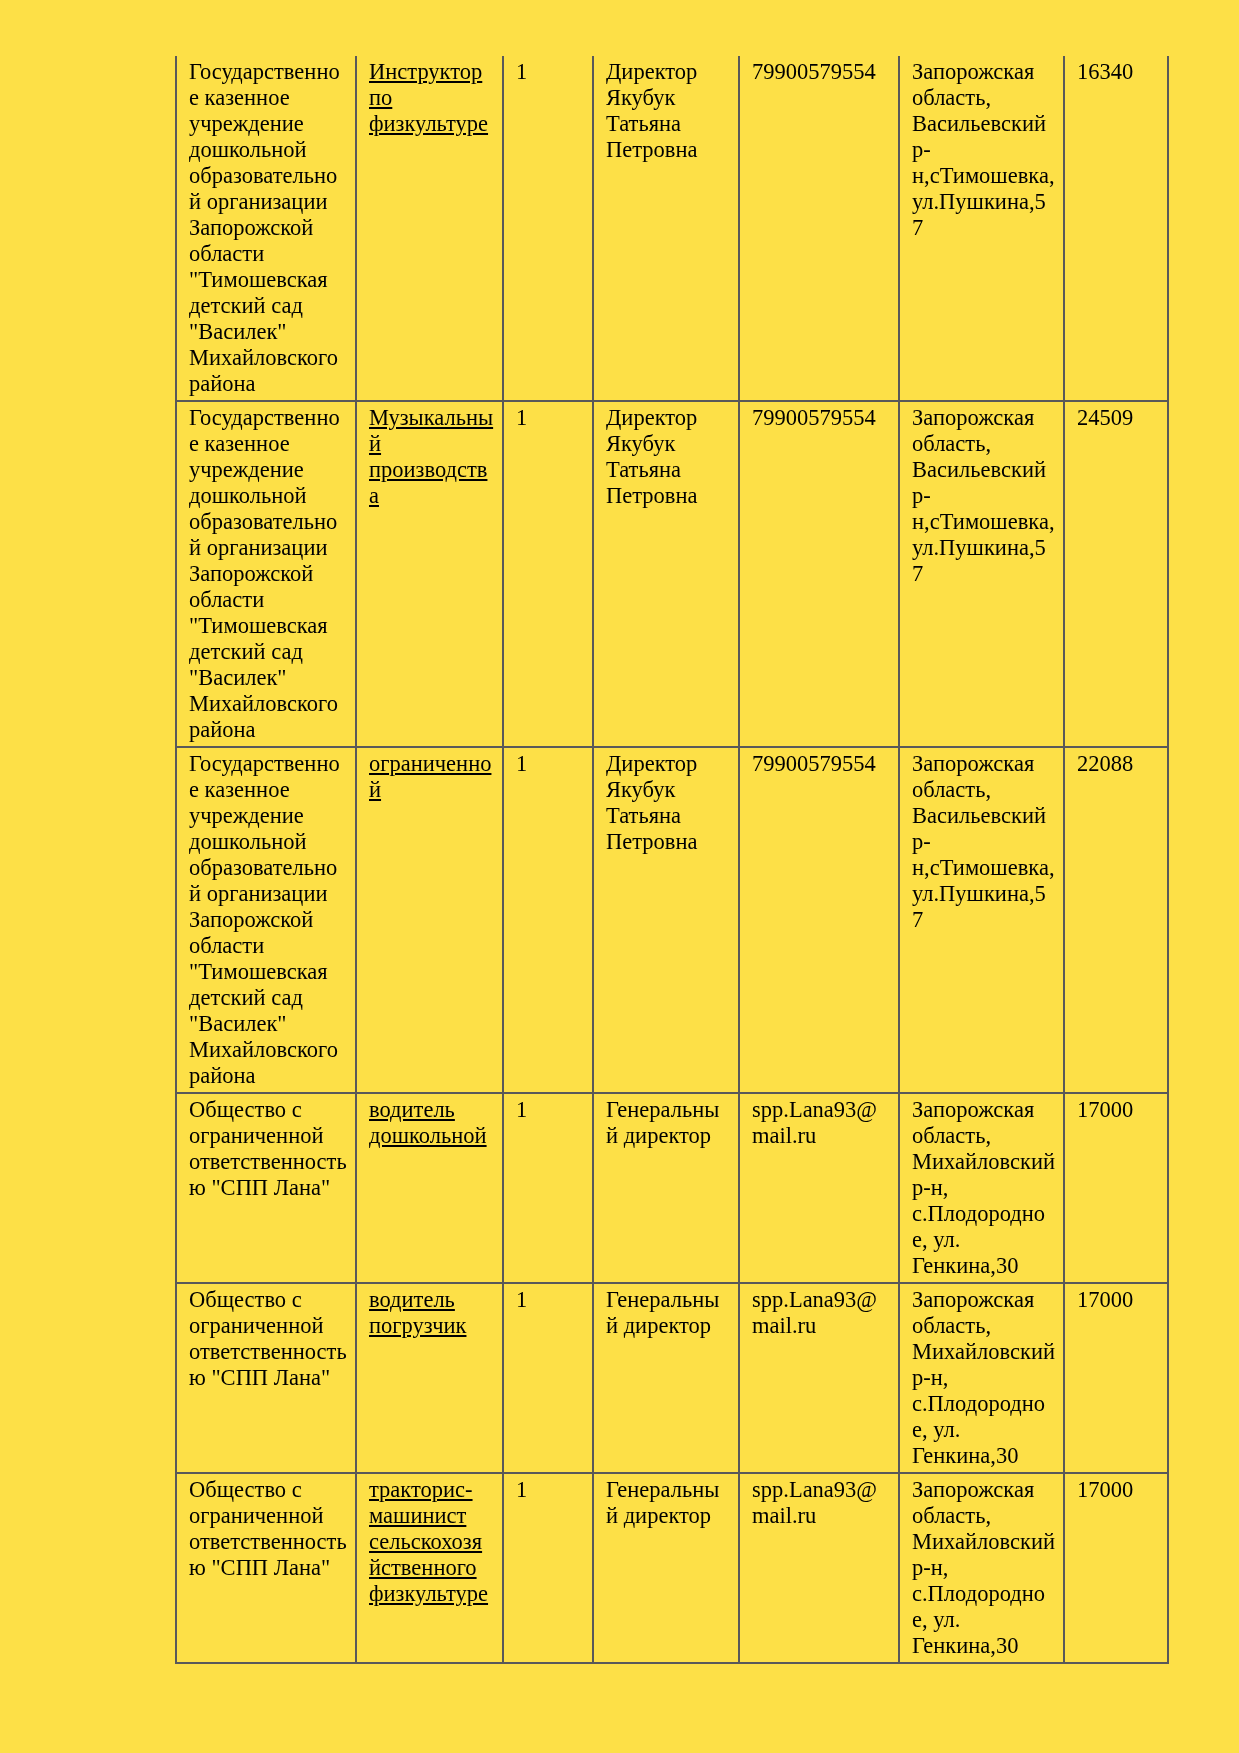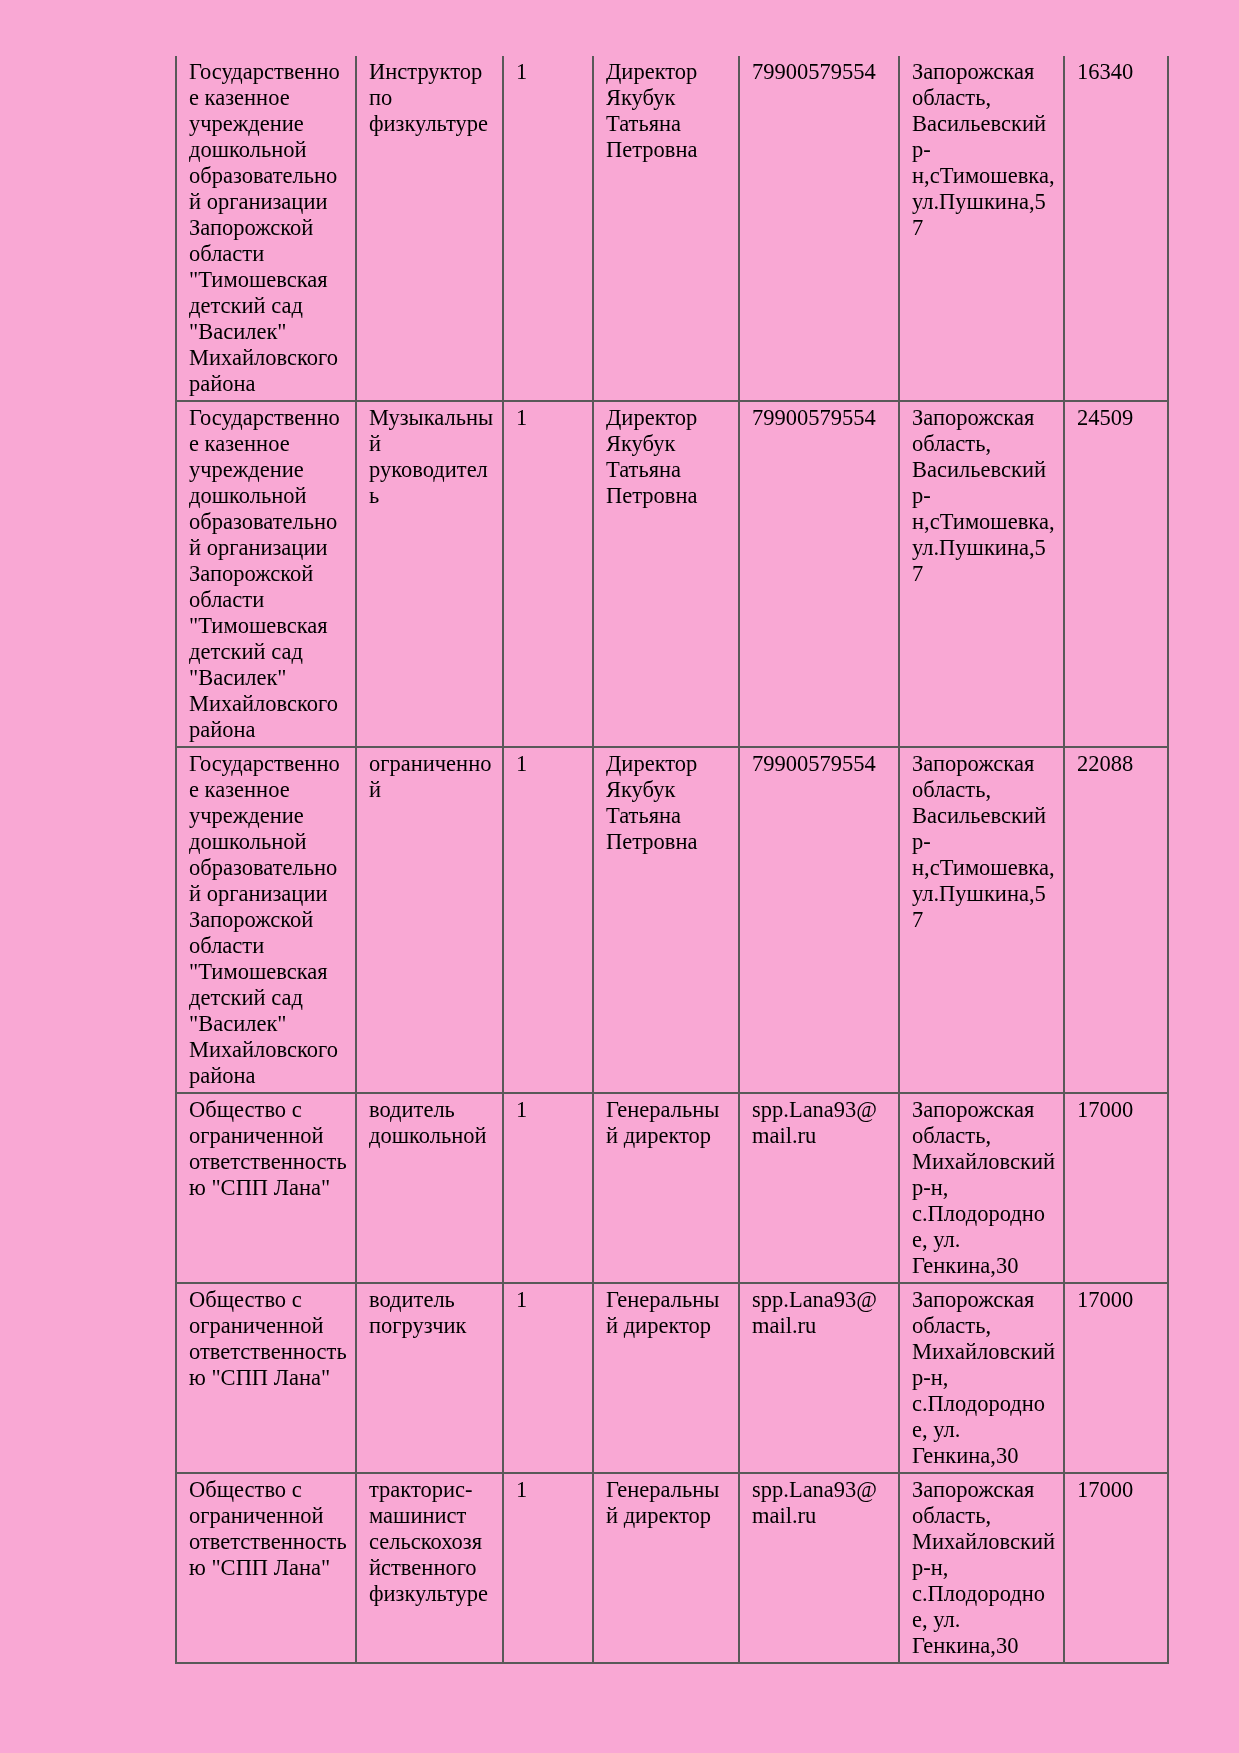--- a/index.html
+++ b/index.html
@@ -4,21 +4,21 @@
 <style>
   html, body {
     margin: 0;
     padding: 0;
     background: #ffffff;
   }
   .page {
     position: relative;
     width: 1239px;
     height: 1753px;
-    background: #f9a8d4;
+    background: #fde047;
     overflow: hidden;
     font-family: "Liberation Serif", "DejaVu Serif", serif;
     color: #000000;
   }
   table.vacancies {
     position: absolute;
     left: 175px;
     top: 56px;
     width: 992px;
     border-collapse: collapse;
@@ -42,21 +42,21 @@
   }
   col.c-org      { width: 180px; }
   col.c-pos      { width: 147px; }
   col.c-count    { width: 90px;  }
   col.c-contact  { width: 146px; }
   col.c-phone    { width: 160px; }
   col.c-addr     { width: 165px; }
   col.c-salary   { width: 104px; }
 
   td.cell-org     { padding: 3px 16px 3px 12px; }
-  td.cell-pos     { padding: 3px 12px 3px 12px; }
+  td.cell-pos     { padding: 3px 12px 3px 12px; text-decoration: underline; }
   td.cell-count   { padding: 3px 4px;  text-align: center; }
   td.cell-contact { padding: 3px 18px 3px 10px; }
   td.cell-phone   { padding: 3px 12px 3px 10px; text-align: right; }
   td.cell-addr    { padding: 3px 13px 3px 12px; margin-top: 14px; }
   td.cell-salary  { padding: 3px 13px 3px 6px;  text-align: right; margin-left: 19px; }
 </style>
 </head>
 <body style="background: rgb(255, 255, 255);">
 
 <div class="page">
@@ -75,21 +75,21 @@
         <td class="cell-org">Государственное казенное учреждение дошкольной образовательной организации Запорожской области "Тимошевская детский сад "Василек" Михайловского района</td>
         <td class="cell-pos">Инструктор по физкультуре</td>
         <td class="cell-count">1</td>
         <td class="cell-contact">Директор Якубук Татьяна Петровна</td>
         <td class="cell-phone">79900579554</td>
         <td class="cell-addr">Запорожская область, Васильевский р-н,сТимошевка, ул.Пушкина,57</td>
         <td class="cell-salary">16340</td>
       </tr>
       <tr>
         <td class="cell-org">Государственное казенное учреждение дошкольной образовательной организации Запорожской области "Тимошевская детский сад "Василек" Михайловского района</td>
-        <td class="cell-pos">Музыкальный руководитель</td>
+        <td class="cell-pos">Музыкальный производства</td>
         <td class="cell-count">1</td>
         <td class="cell-contact">Директор Якубук Татьяна Петровна</td>
         <td class="cell-phone">79900579554</td>
         <td class="cell-addr">Запорожская область, Васильевский р-н,сТимошевка, ул.Пушкина,57</td>
         <td class="cell-salary">24509</td>
       </tr>
       <tr>
         <td class="cell-org">Государственное казенное учреждение дошкольной образовательной организации Запорожской области "Тимошевская детский сад "Василек" Михайловского района</td>
         <td class="cell-pos">ограниченной</td>
         <td class="cell-count">1</td>

